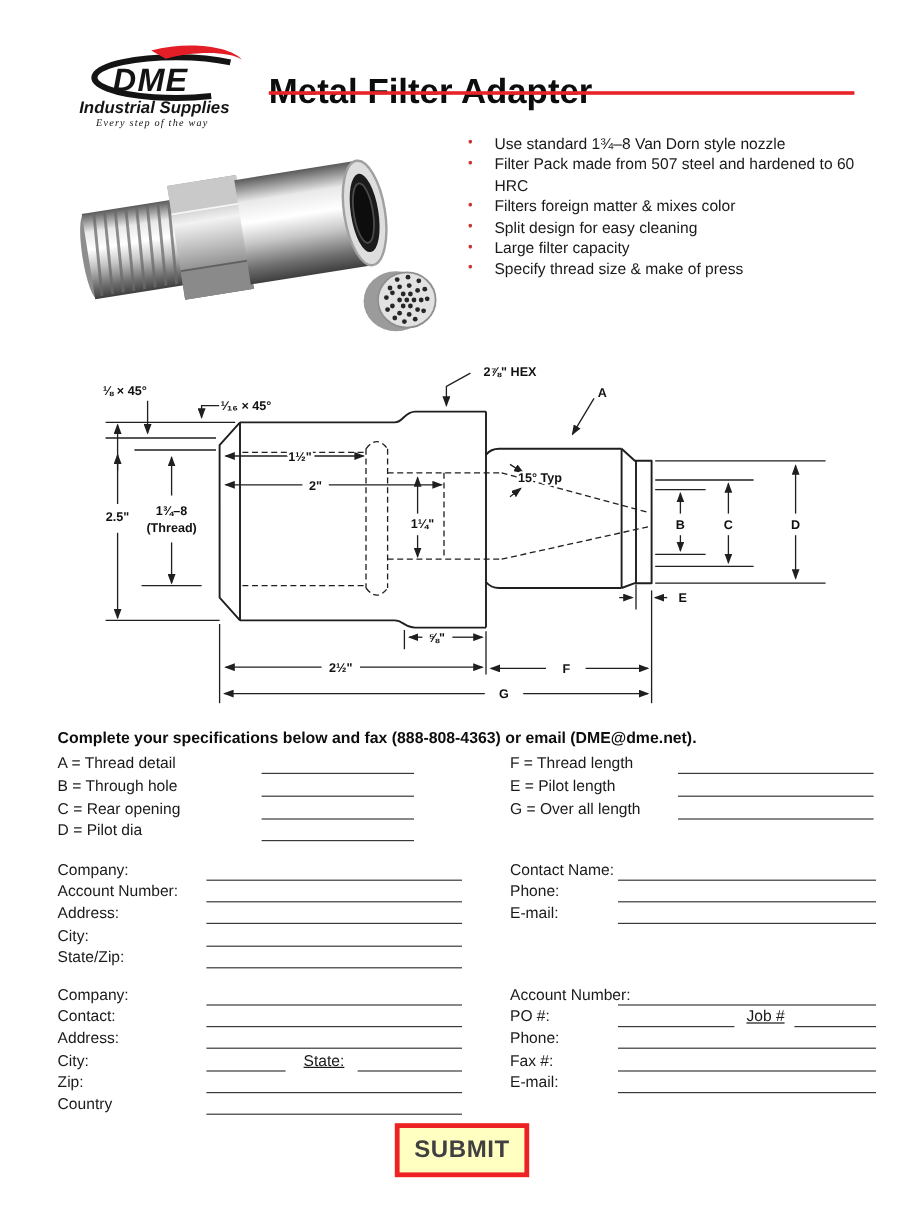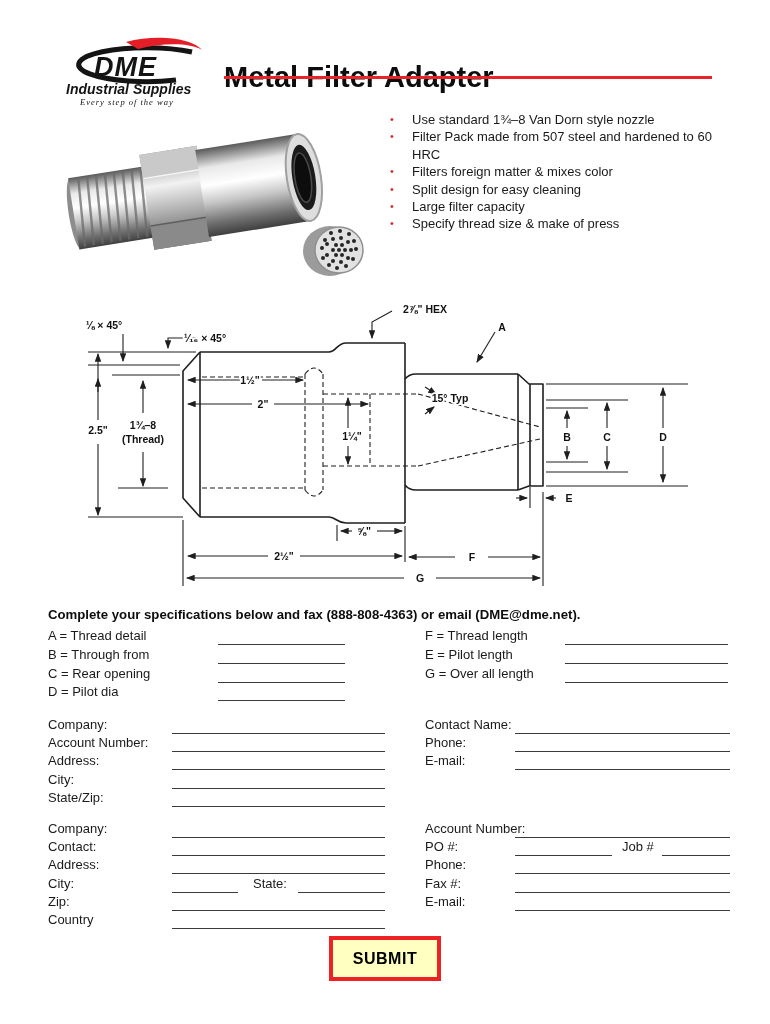--- a/index.html
+++ b/index.html
@@ -23,25 +23,25 @@
   .dim {stroke:#1f1f1f;stroke-width:1.1;fill:none;}
   .dlabel{font:bold 10.5px "Liberation Sans",sans-serif;fill:#111;
           paint-order:stroke;stroke:#fff;stroke-width:3.5px;stroke-linejoin:round;}
 
   
   .spec-head{position:absolute;left:48px;top:607px;font-size:13.2px;font-weight:bold;color:#0d0d0d;}
   .col{position:absolute;}
   .frow{position:relative;height:18.8px;font-size:13px;color:#1a1a1a;}
   .flabel{position:absolute;left:0;top:0;white-space:nowrap;}
   .fline{position:absolute;top:4px;height:12px;border-bottom:1.6px solid #3a3a3a;}
-  .inlbl{position:absolute;top:0;white-space:nowrap;}
+  .inlbl{position:absolute;top:0;white-space:nowrap;text-decoration:underline;}
 
   .submit{position:absolute;left:329px;top:936px;width:112px;height:45px;
           border:4px solid #ee2224;background:#ffffc2;font-family:"Liberation Sans",sans-serif;
-          font-size:16px;font-weight:bold;letter-spacing:0.5px;color:#000000;cursor:pointer;}
+          font-size:20px;font-weight:bold;letter-spacing:0.5px;color:#404040;cursor:pointer;}
 </style>
 </head>
 <body>
 
 <div class="page">
 
   <svg class="abs" style="left:52px;top:30px" width="160" height="80" viewBox="0 0 160 80">
     <path d="M140,22 A68,17 0 1,0 124,50" fill="none" stroke="#141414" stroke-width="5"></path>
     <path d="M74,12 C104,4 140,8 150,20 C138,12 108,13 86,19 Z" fill="#e41e26"></path>
     <text x="42" y="46" font-family="Liberation Sans, sans-serif" font-size="27" font-weight="bold" font-style="italic" letter-spacing="1" fill="#141414">DME</text>
@@ -268,21 +268,21 @@
   </svg>
 
   <div class="spec-head">Complete your specifications below and fax (888-808-4363) or email (DME@dme.net).</div>
 
   <div class="col" style="left:48px;top:628px;width:300px">
     <div class="frow">
         <span class="flabel">A = Thread detail</span>
         <span class="fline" style="left:170px;width:127px"></span>
       </div>
     <div class="frow">
-        <span class="flabel">B = Through from</span>
+        <span class="flabel">B = Through hole</span>
         <span class="fline" style="left:170px;width:127px"></span>
       </div>
     <div class="frow">
         <span class="flabel">C = Rear opening</span>
         <span class="fline" style="left:170px;width:127px"></span>
       </div>
     <div class="frow">
         <span class="flabel">D = Pilot dia</span>
         <span class="fline" style="left:170px;width:127px"></span>
       </div>

